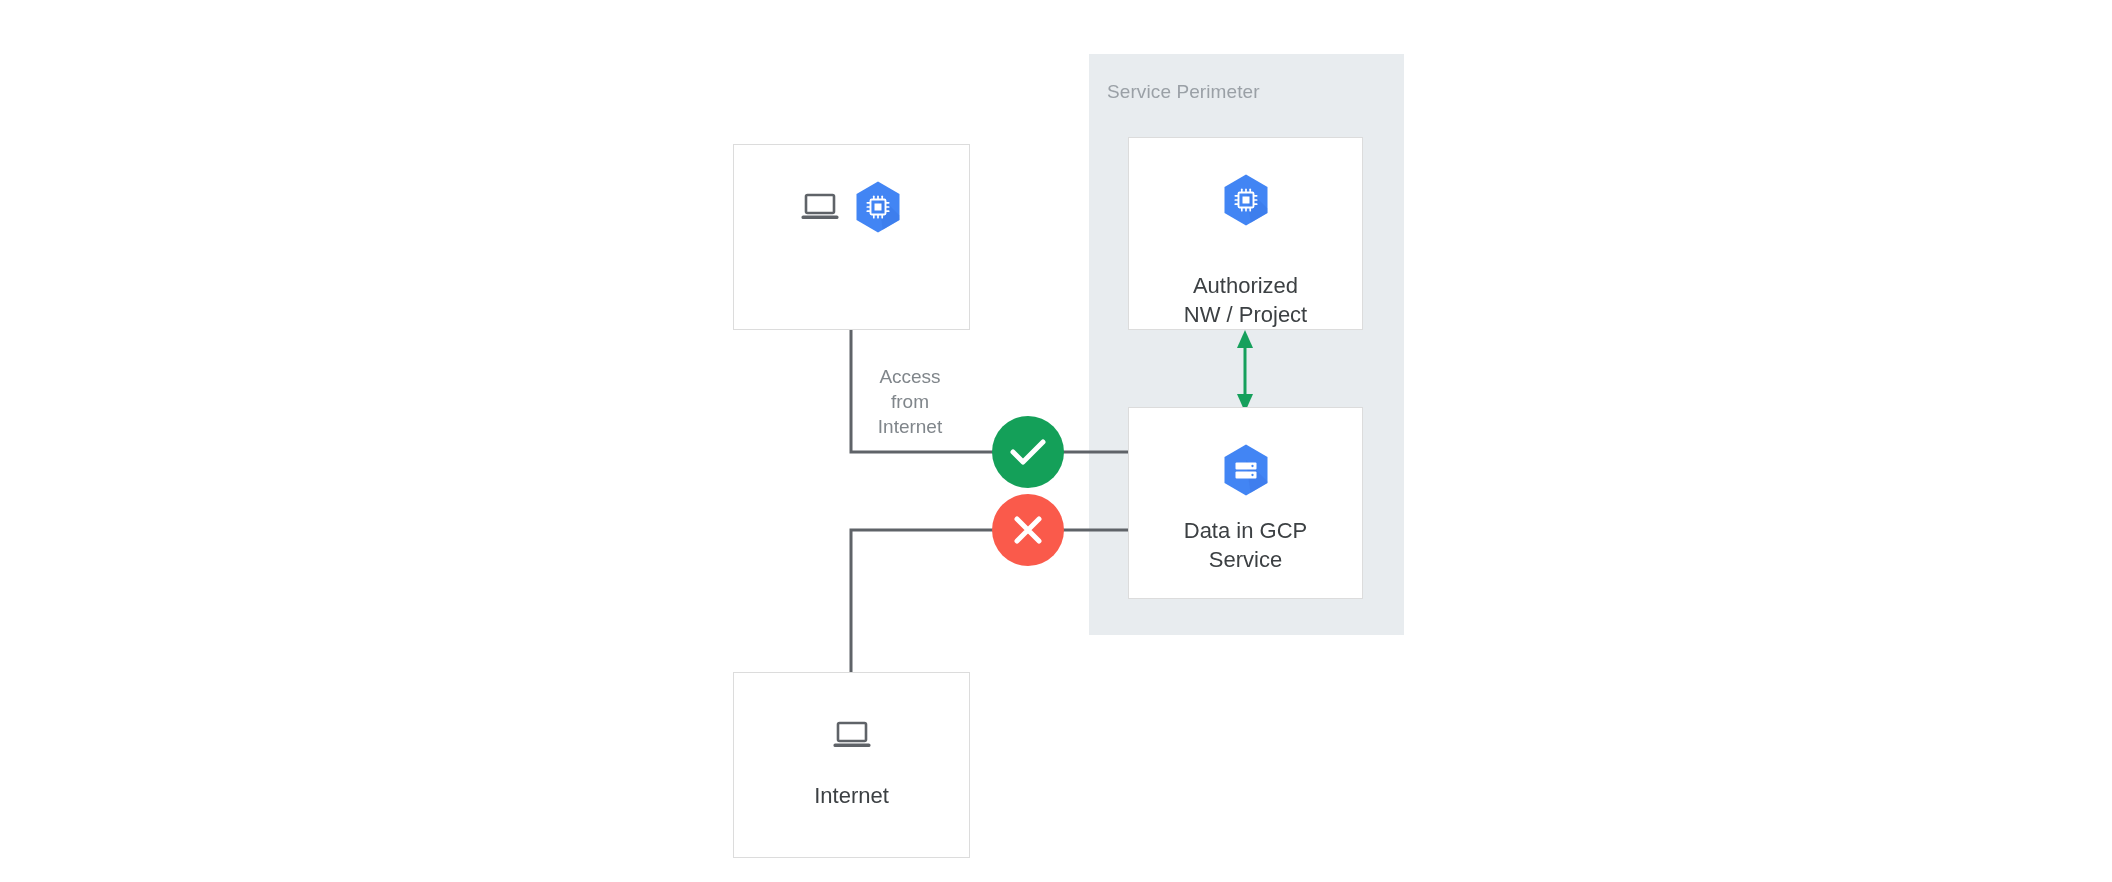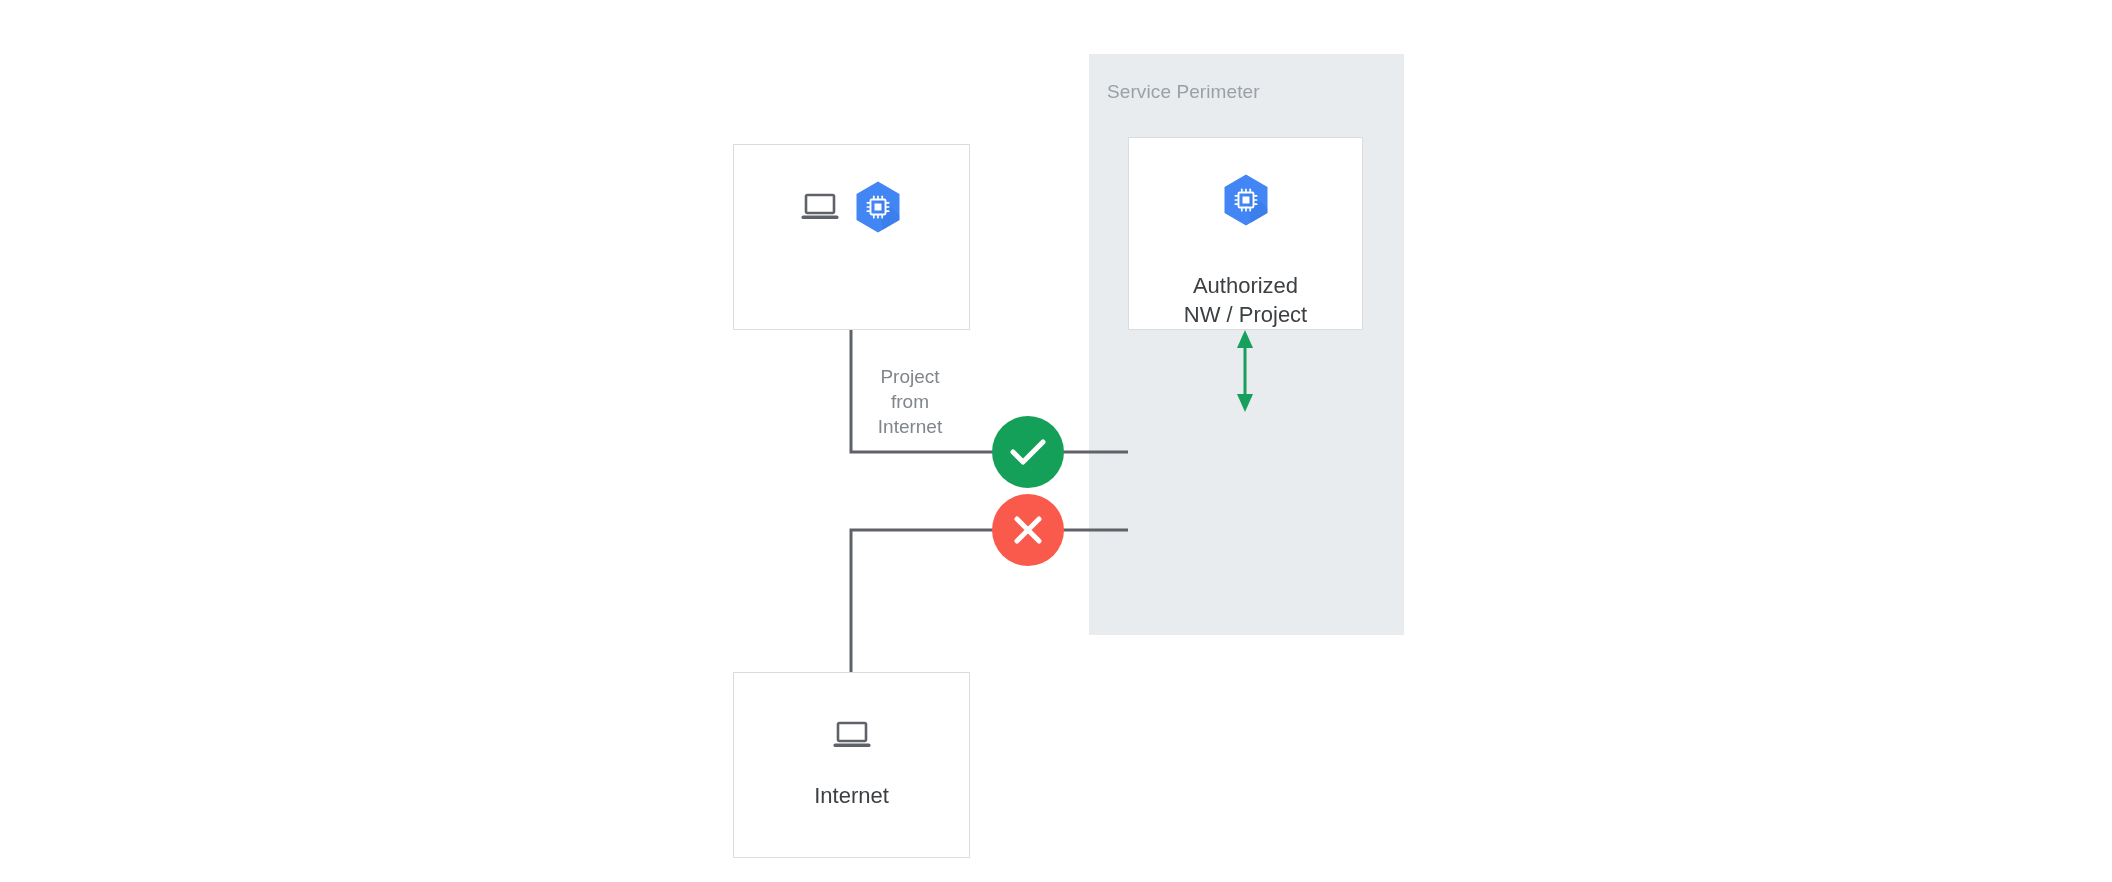--- a/index.html
+++ b/index.html
@@ -209,32 +209,53 @@
           <line x1="33.4" y1="22.8" x2="35.7" y2="22.8"></line>
           <line x1="33.4" y1="27" x2="35.7" y2="27"></line>
           <line x1="33.4" y1="31.2" x2="35.7" y2="31.2"></line>
         </g>
       </svg>
     </div>
     <div class="node-label">Authorized
 NW / Project</div>
   </div>
 
+  <div class="node" id="node-data-gcp">
+    <div class="node-icons">
+      <svg class="icon-svg" width="50" height="54" viewBox="0 0 50 54" xmlns="http://www.w3.org/2000/svg">
+        <defs>
+          <clipPath id="hexclipC">
+            <polygon points="25,1.5 46.5,14 46.5,40 25,52.5 3.5,40 3.5,14"></polygon>
+          </clipPath>
+        </defs>
+        <polygon points="25,1.5 46.5,14 46.5,40 25,52.5 3.5,40 3.5,14" fill="#4285F4"></polygon>
+        <g clip-path="url(#hexclipC)">
+          <polygon points="25,17 46.5,38.5 46.5,52.5 30,52.5" fill="#3B78E7" opacity="0.5"></polygon>
+        </g>
+        <rect x="14.5" y="19.5" width="21" height="7" rx="1" fill="#ffffff"></rect>
+        <rect x="14.5" y="28.5" width="21" height="7" rx="1" fill="#ffffff"></rect>
+        <circle cx="31.5" cy="23" r="1.15" fill="#4285F4"></circle>
+        <circle cx="31.5" cy="32" r="1.15" fill="#4285F4"></circle>
+      </svg>
+    </div>
+    <div class="node-label">Data in GCP
+Service</div>
+  </div>
 
   <div class="node" id="node-internet">
     <div class="node-icons">
       <svg class="icon-svg" width="38" height="30" viewBox="0 0 38 30" xmlns="http://www.w3.org/2000/svg">
         <rect x="5" y="3" width="28" height="18" rx="1.5" fill="none" stroke="#5F6368" stroke-width="2.6"></rect>
         <rect x="0.5" y="23.5" width="37" height="3.6" rx="1.6" fill="#5F6368"></rect>
       </svg>
     </div>
     <div class="node-label">Internet</div>
   </div>
 
-  <div class="edge-label" id="label-access-from-internet">Project
+  <div class="edge-label" id="label-access-from-internet">Access
 from
 Internet</div>
 
 
   <div class="badge" id="badge-allow">
     <svg width="38" height="30" viewBox="0 0 38 30" xmlns="http://www.w3.org/2000/svg">
       <path d="M 4 15 L 14 25 L 34 5" fill="none" stroke="#ffffff" stroke-width="5" stroke-linecap="round" stroke-linejoin="round"></path>
     </svg>
   </div>
 

